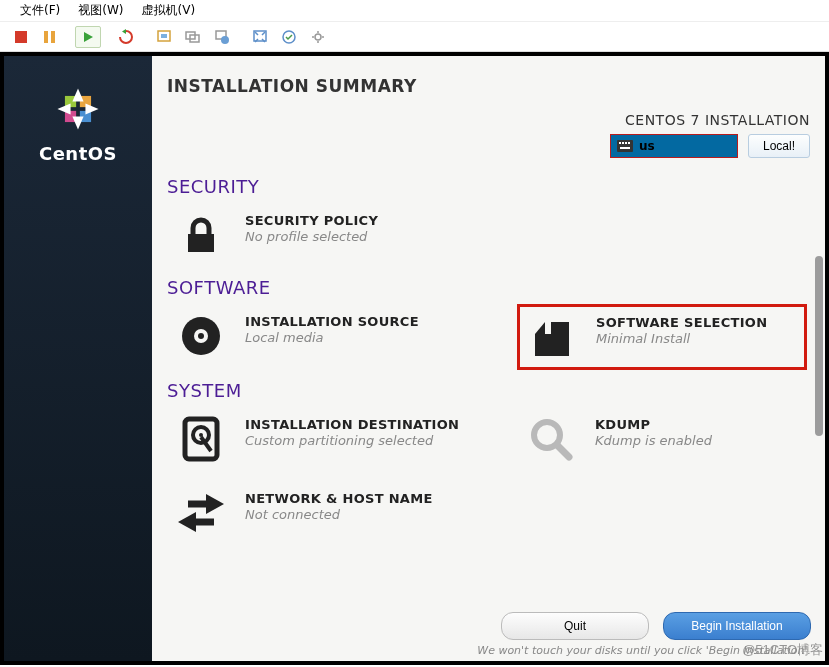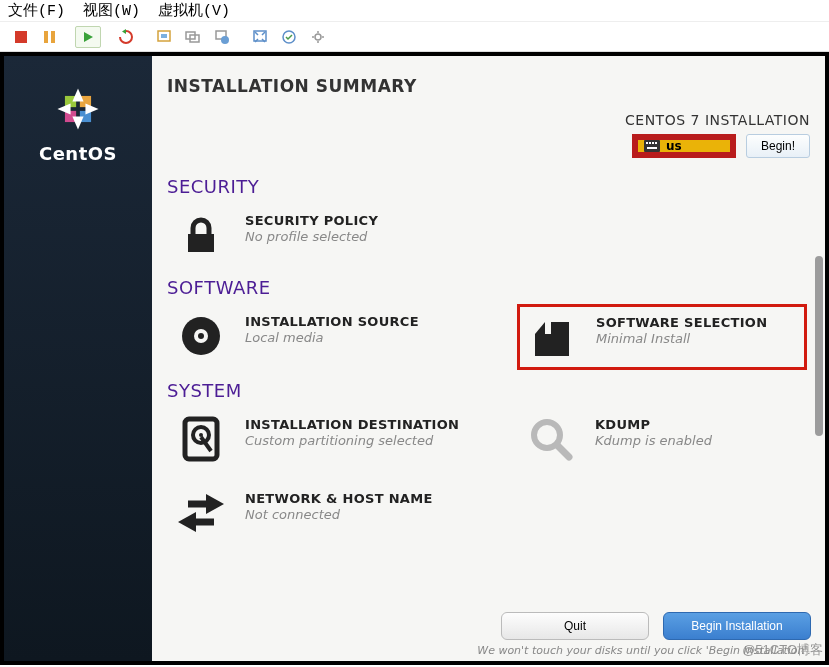--- a/index.html
+++ b/index.html
@@ -7,25 +7,24 @@
       font-family: "DejaVu Sans", "Segoe UI", Arial, sans-serif;
       background: #fff;
       width: 829px;
       overflow: hidden;
     }
     
     .host-menubar {
       height: 22px;
       display: flex;
       align-items: center;
-      padding: 3px 8px;
-      font-size: 15px;
+      padding: 3px 20px;
+      font-size: 12px;
       gap: 18px;
       border-bottom: 1px solid #eee;
-      font-family: Liberation Mono, monospace;
     }
     .host-toolbar {
       height: 30px;
       display: flex;
       align-items: center;
       padding: 2px 8px;
       gap: 3px;
       border-bottom: 1px solid #ddd;
     }
     .tb-btn {
@@ -97,24 +96,24 @@
       margin-top: 36px;
     }
     .lang-help {
       display: flex;
       justify-content: flex-end;
       gap: 10px;
       margin-top: 6px;
       align-items: center;
     }
     .lang-box {
-      border: 6px solid #b91c1c;
-      background: #eab308;
+      border: 1px solid #b91c1c;
+      background: #0369a1;
       height: 24px;
-      width: 104px;
+      width: 128px;
       display: flex;
       align-items: center;
       padding: 0 6px;
       font-size: 12px;
       gap: 6px;
     }
     .help-btn {
       border: 1px solid #b8cde0;
       background: linear-gradient(#fdfefe,#e8f0f7);
       height: 24px;
@@ -178,21 +177,21 @@
     }
     .footer-btns {
       display: flex;
       justify-content: flex-end;
       gap: 14px;
     }
     .btn {
       height: 28px;
       min-width: 148px;
       font-size: 12px;
-      border-radius: 6px;
+      border-radius: 12px;
       cursor: pointer;
     }
     .btn-quit {
       background: linear-gradient(#fdfdfd,#e7e7e7);
       border: 1px solid #bbb;
     }
     .btn-begin {
       background: linear-gradient(#5a9fe3,#3b7fcf);
       border: 1px solid #2e69b0;
       color: #fff;
@@ -327,21 +326,21 @@
               <svg width="16" height="12">
                   <rect x="0" y="0" width="16" height="12" rx="1" fill="#333"></rect>
                   <rect x="2" y="2" width="2" height="2" fill="#fff"></rect>
                   <rect x="5" y="2" width="2" height="2" fill="#fff"></rect>
                   <rect x="8" y="2" width="2" height="2" fill="#fff"></rect>
                   <rect x="11" y="2" width="2" height="2" fill="#fff"></rect>
                   <rect x="3" y="7" width="10" height="2" fill="#fff"></rect>
                 </svg>
               <span style="font-weight:600">us</span>
             </div>
-            <button class="help-btn">Begin!</button>
+            <button class="help-btn">Local!</button>
           </div>
         </div>
       </div>
 
       <div class="category-title">SECURITY</div>
       <div class="spokes-row">
         <div class="spoke">
           <div class="spoke-icon">
             <svg width="42" height="42" viewBox="0 0 42 42">
                 <rect x="8" y="20" width="26" height="18" fill="#222"></rect>

